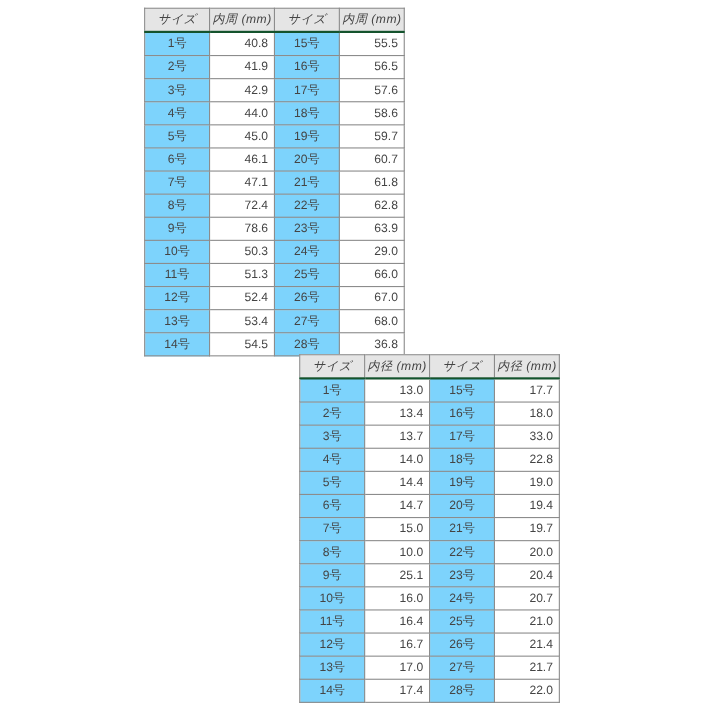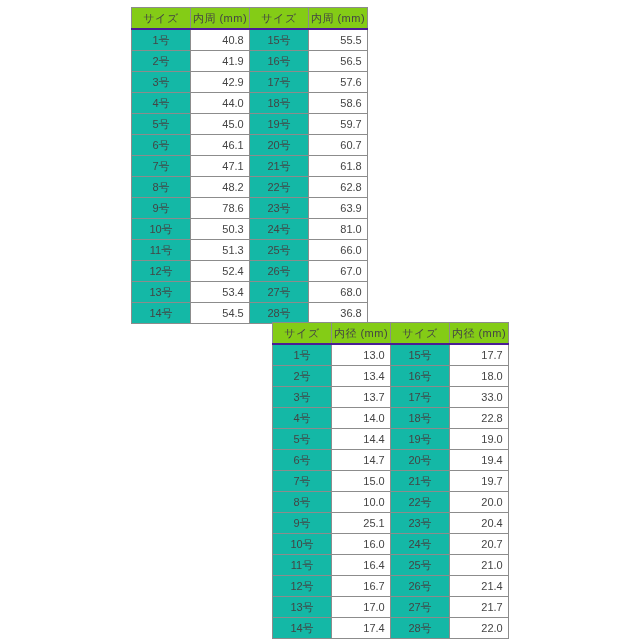--- a/index.html
+++ b/index.html
@@ -32,26 +32,27 @@
     text-align: center;
     vertical-align: middle;
     font-size: 11px;
     color: #444444;
     font-weight: normal;
     border: 1px solid #8c8c8c;
     line-height: 20px;
     white-space: nowrap;
   }
   .ring-table thead th {
-    background: #84cc16;
-    border-bottom: 2px solid #4c1d95;
+    background: #e5e5e5;
+    border-bottom: 2px solid #14532d;
     letter-spacing: 0.5px;
+    font-style: italic;
   }
   .ring-table tbody td.size-cell {
-    background: #14b8a6;
+    background: #7dd3fc;
   }
   .ring-table tbody td.value-cell {
     background: #ffffff;
     padding-left: 26px;
   }
 </style>
 </head>
 <body>
 
 <table class="ring-table" id="table-circumference">
@@ -107,35 +108,35 @@
         <td class="value-cell">60.7</td>
       </tr>
       <tr>
         <td class="size-cell">7号</td>
         <td class="value-cell">47.1</td>
         <td class="size-cell">21号</td>
         <td class="value-cell">61.8</td>
       </tr>
       <tr>
         <td class="size-cell">8号</td>
-        <td class="value-cell">48.2</td>
+        <td class="value-cell">72.4</td>
         <td class="size-cell">22号</td>
         <td class="value-cell">62.8</td>
       </tr>
       <tr>
         <td class="size-cell">9号</td>
         <td class="value-cell">78.6</td>
         <td class="size-cell">23号</td>
         <td class="value-cell">63.9</td>
       </tr>
       <tr>
         <td class="size-cell">10号</td>
         <td class="value-cell">50.3</td>
         <td class="size-cell">24号</td>
-        <td class="value-cell">81.0</td>
+        <td class="value-cell">29.0</td>
       </tr>
       <tr>
         <td class="size-cell">11号</td>
         <td class="value-cell">51.3</td>
         <td class="size-cell">25号</td>
         <td class="value-cell">66.0</td>
       </tr>
       <tr>
         <td class="size-cell">12号</td>
         <td class="value-cell">52.4</td>

